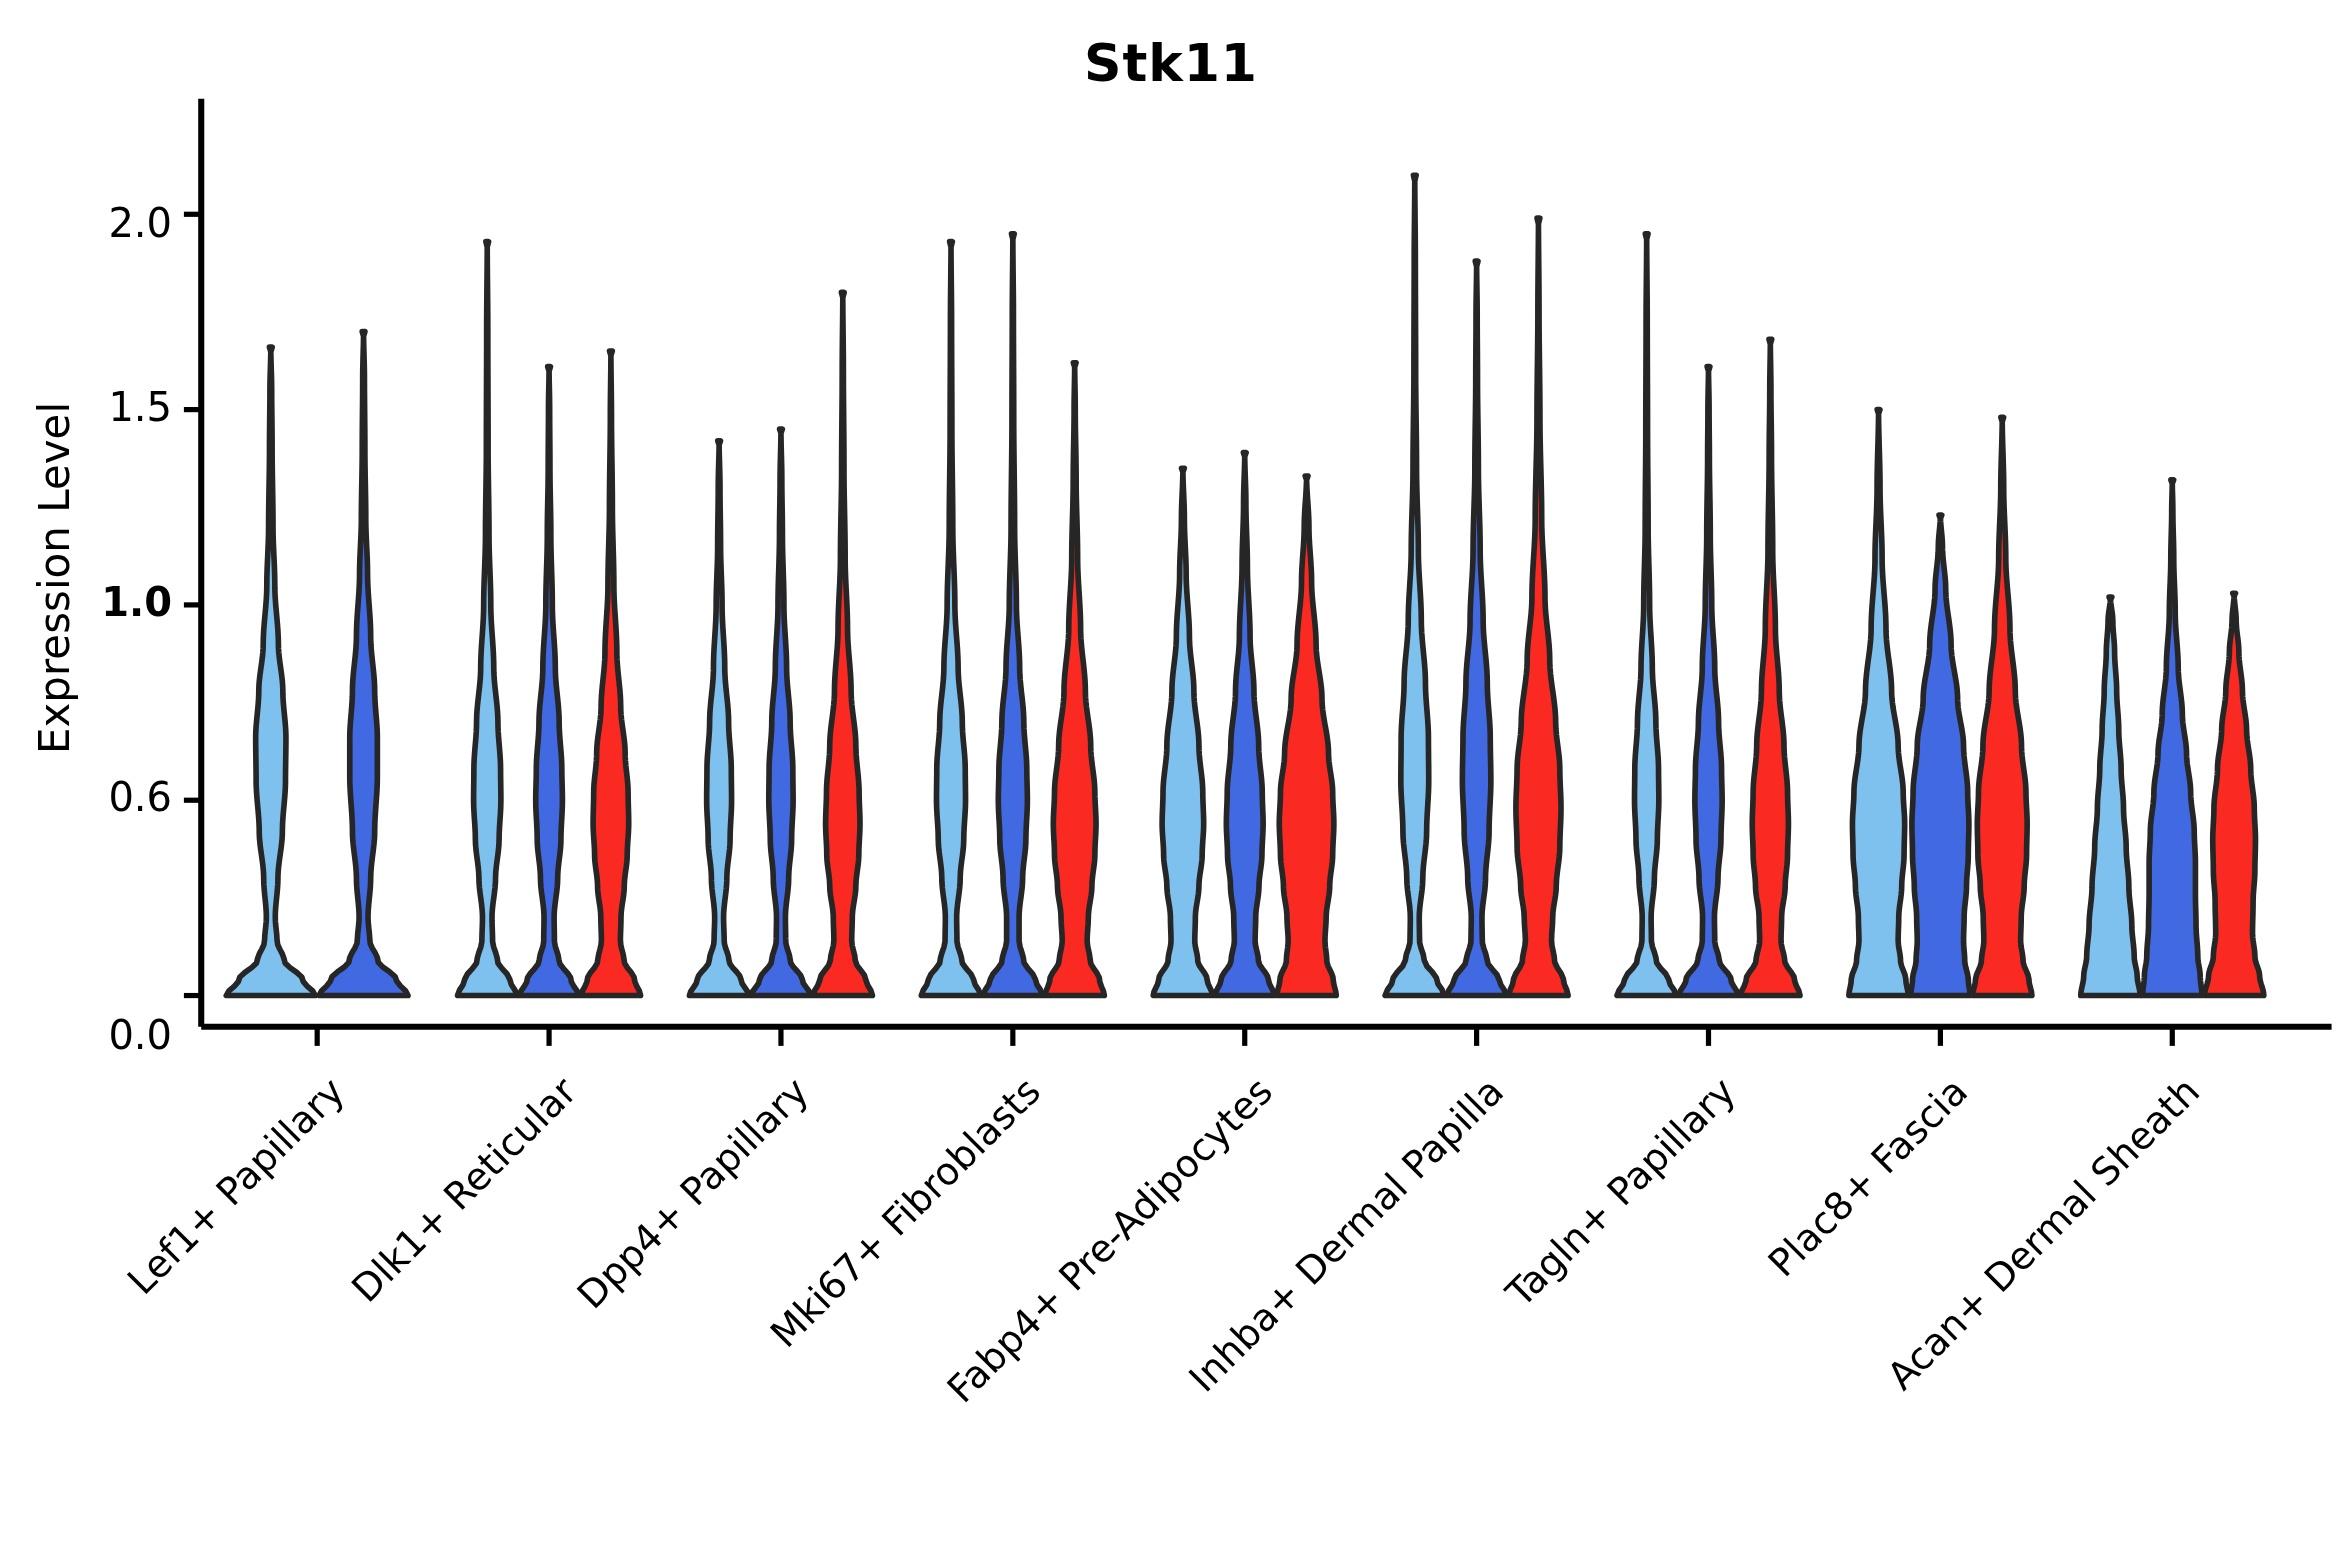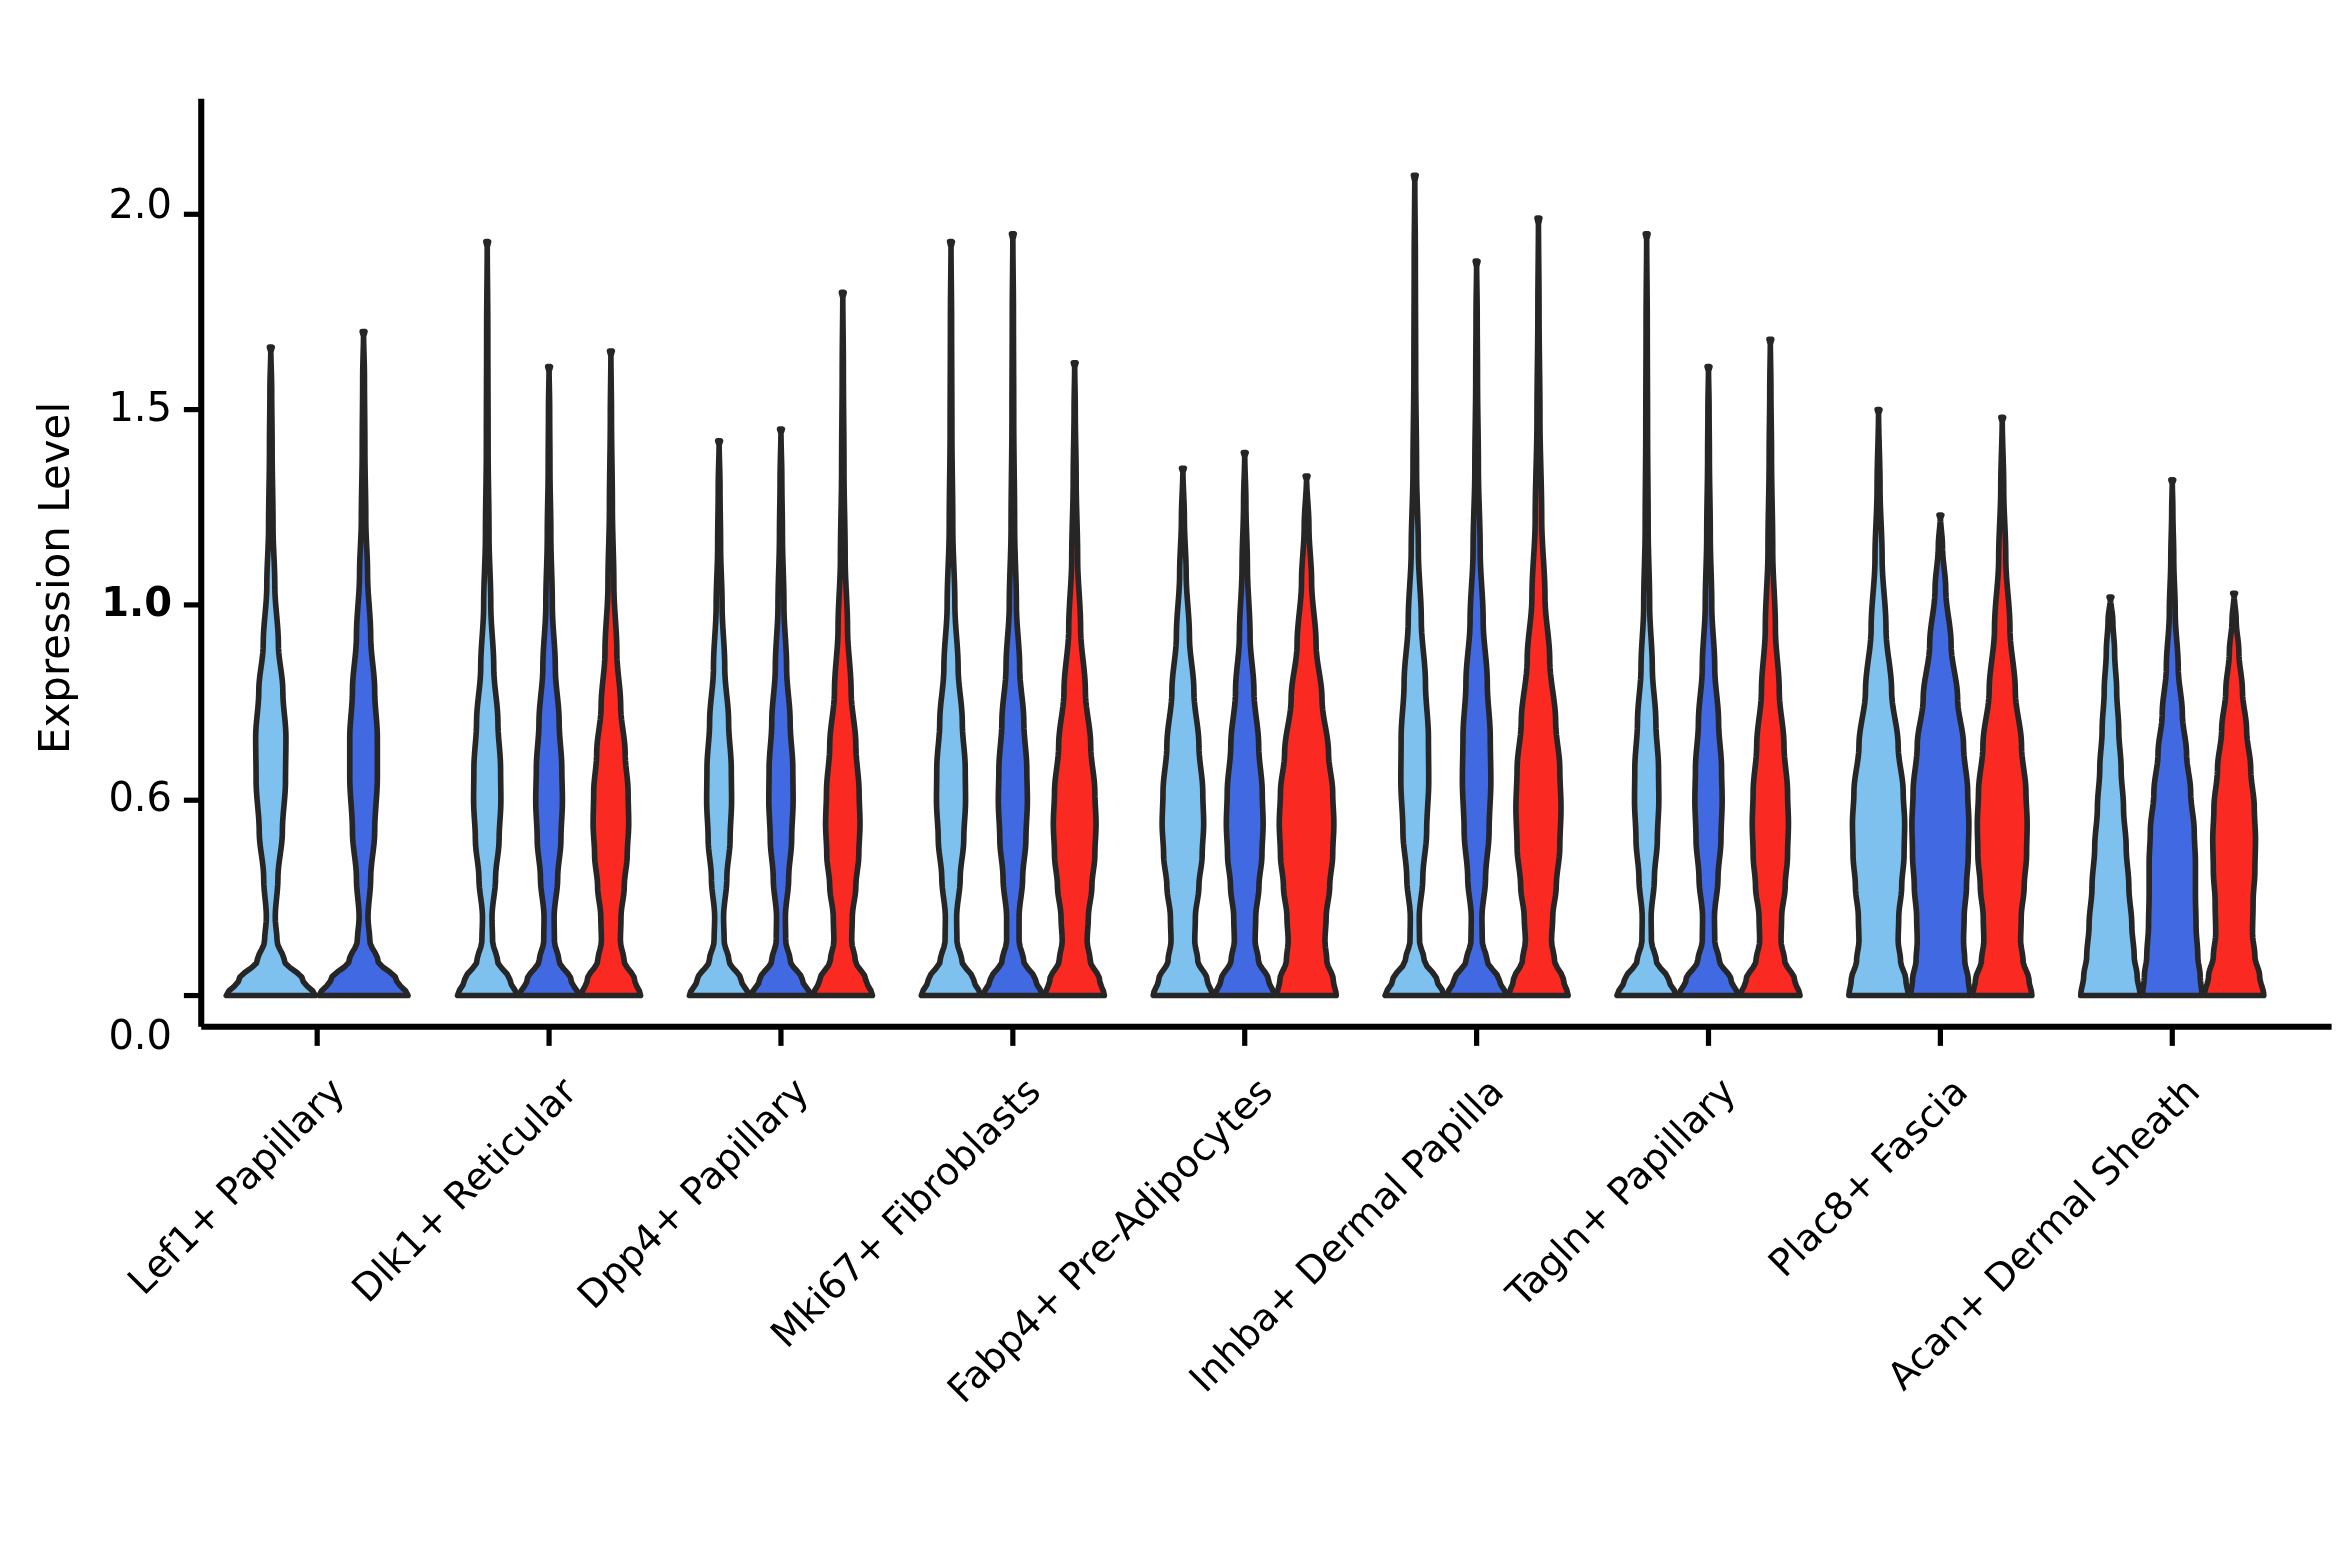--- a/index.html
+++ b/index.html
@@ -64,20 +64,21 @@
     transform-origin: right top;
     transform: rotate(-45deg);
     text-align: right;
   }
 </style>
 </head>
 <body>
 
 <div id="figure">
 
+  <div class="chart-title">Stk11</div>
 
   <svg id="plot-svg" viewBox="0 0 2700 1800" preserveAspectRatio="none">
     <g id="axes-layer">
         <line x1="232" y1="114" x2="232" y2="1184" stroke="#000" stroke-width="7"></line>
         <line x1="232" y1="1184" x2="2688" y2="1184" stroke="#000" stroke-width="7"></line>
         <line x1="212" y1="1147.9652173913043" x2="232" y2="1147.9652173913043" stroke="#000" stroke-width="6"></line>
         <line x1="212" y1="922.7478260869566" x2="232" y2="922.7478260869566" stroke="#000" stroke-width="6"></line>
         <line x1="212" y1="697.5304347826087" x2="232" y2="697.5304347826087" stroke="#000" stroke-width="6"></line>
         <line x1="212" y1="472.31304347826097" x2="232" y2="472.31304347826097" stroke="#000" stroke-width="6"></line>
         <line x1="212" y1="247.0956521739132" x2="232" y2="247.0956521739132" stroke="#000" stroke-width="6"></line>
@@ -122,21 +123,21 @@
   </svg>
 
   <div id="ylabel-holder">
       <div class="y-axis-label" style="left: 54px; top: 578px; transform: translate(-50%, -50%) rotate(-90deg); position: absolute;">Expression Level</div>
     </div>
   <div id="yticks-holder">
       <div class="y-tick-label" style="right: 2170px; top: 1012px; margin-left: 14px;">0.0</div>
       <div class="y-tick-label" style="right: 2170px; top: 774px;">0.6</div>
       <div class="y-tick-label" style="right: 2170px; top: 579px; font-weight: bold;">1.0</div>
       <div class="y-tick-label" style="right: 2170px; top: 384px;">1.5</div>
-      <div class="y-tick-label" style="right: 2170px; top: 181px; margin-left: 14px;">2.0</div>
+      <div class="y-tick-label" style="right: 2170px; top: 200px; margin-left: 14px;">2.0</div>
     </div>
   <div id="xticks-holder">
       <div class="x-tick-label" style="left: -892px; top: 1069px; width: 1214px; transform: rotate(-45deg); transform-origin: right top;">Lef1+ Papillary</div>
       <div class="x-tick-label" style="left: -660px; top: 1069px; width: 1214px; transform: rotate(-45deg); transform-origin: right top;">Dlk1+ Reticular</div>
       <div class="x-tick-label" style="left: -428px; top: 1069px; width: 1214px; transform: rotate(-45deg); transform-origin: right top;">Dpp4+ Papillary</div>
       <div class="x-tick-label" style="left: -196px; top: 1069px; width: 1214px; transform: rotate(-45deg); transform-origin: right top;">Mki67+ Fibroblasts</div>
       <div class="x-tick-label" style="left: 36px; top: 1069px; width: 1214px; transform: rotate(-45deg); transform-origin: right top;">Fabp4+ Pre-Adipocytes</div>
       <div class="x-tick-label" style="left: 267px; top: 1069px; width: 1214px; transform: rotate(-45deg); transform-origin: right top;">Inhba+ Dermal Papilla</div>
       <div class="x-tick-label" style="left: 499px; top: 1069px; width: 1214px; transform: rotate(-45deg); transform-origin: right top;">Tagln+ Papillary</div>
       <div class="x-tick-label" style="left: 731px; top: 1069px; width: 1214px; transform: rotate(-45deg); transform-origin: right top;">Plac8+ Fascia</div>

